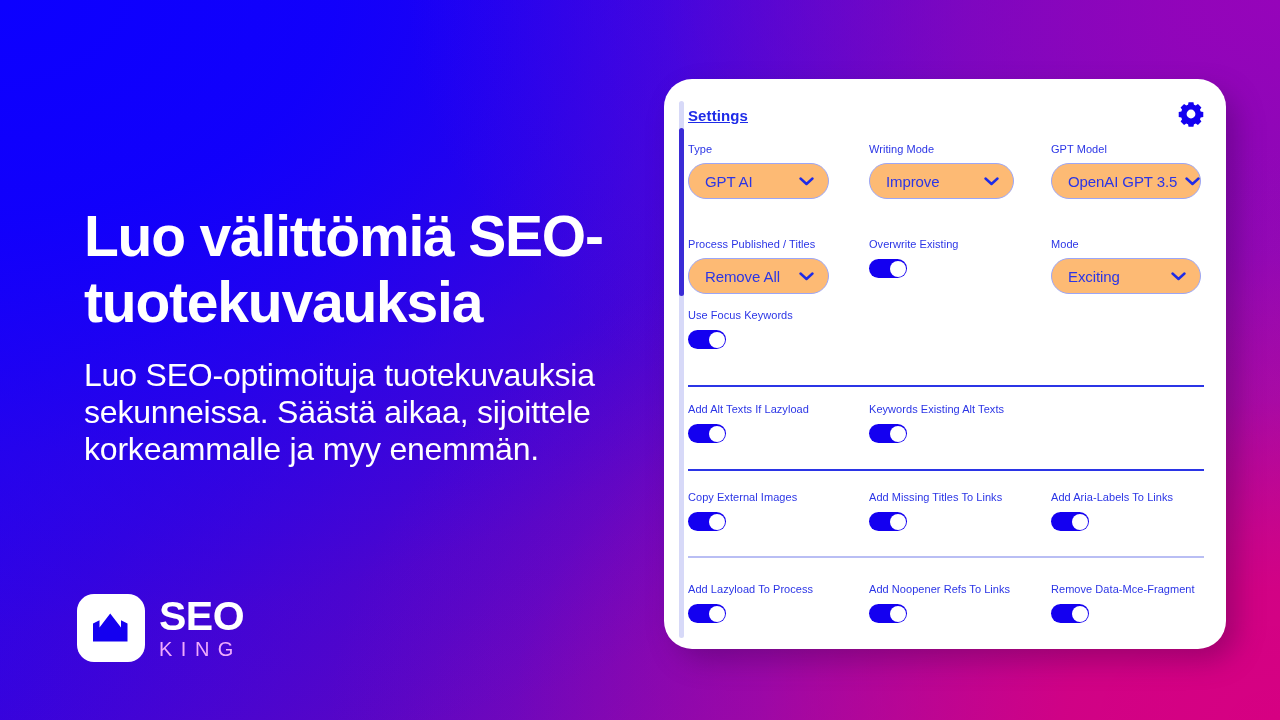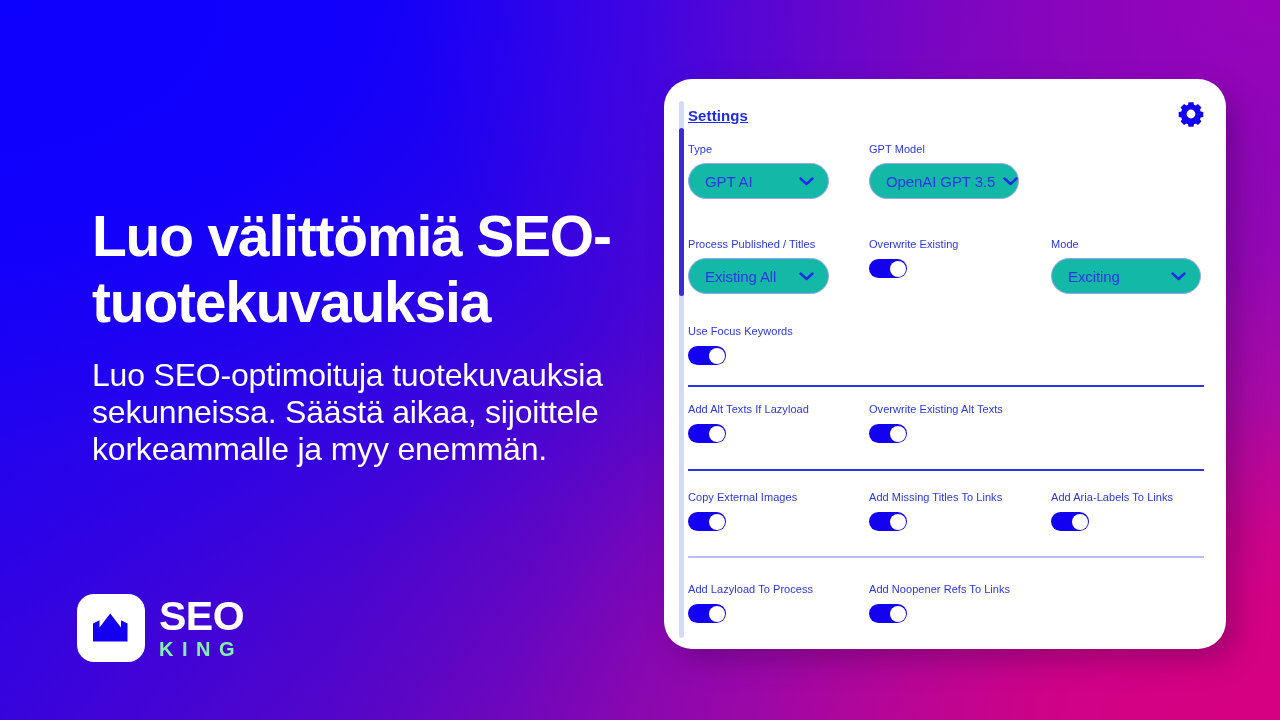--- a/index.html
+++ b/index.html
@@ -23,21 +23,21 @@
     background:
       radial-gradient(120% 130% at 100% 100%, rgba(214,0,130,1) 0%, rgba(214,0,130,0.85) 14%, rgba(180,8,160,0.45) 34%, rgba(150,10,190,0.12) 50%, rgba(150,10,190,0) 62%),
       radial-gradient(110% 120% at 100% 0%, rgba(150,4,186,1) 0%, rgba(140,6,190,0.7) 22%, rgba(120,10,210,0.25) 44%, rgba(100,10,220,0) 62%),
       radial-gradient(130% 150% at 0% 0%, rgba(12,0,255,1) 0%, rgba(16,0,252,0.95) 20%, rgba(32,4,240,0.5) 42%, rgba(50,6,225,0.15) 58%, rgba(60,8,215,0) 72%),
       linear-gradient(125deg, #1400FF 0%, #3703DD 28%, #5A06C4 50%, #8C08AA 72%, #C50F8F 100%);
   }
 
   
   #left-col {
     position: absolute;
-    left: 92px;
+    left: 84px;
     top: 0;
     width: 600px;
     height: 720px;
   }
 
   #headline {
     position: absolute;
     top: 203px;
     left: 0;
     width: 600px;
@@ -85,23 +85,23 @@
     justify-content: center;
   }
   #logo-seo {
     color: #FFFFFF;
     font-size: 41px;
     font-weight: bold;
     line-height: 40px;
     letter-spacing: -0.5px;
   }
   #logo-king {
-    color: #86efac;
+    color: #f0abfc;
     font-size: 20px;
-    font-weight: 700;
+    font-weight: 400;
     line-height: 24px;
     letter-spacing: 8.5px;
     margin-top: 1px;
   }
 
   
   #card-shadow {
     position: absolute;
     left: 676px;
     top: 92px;
@@ -189,21 +189,21 @@
   .select {
     margin-top: 8px;
     height: 36px;
     border: 1.6px solid #9BA6F7;
     border-radius: 18px;
     display: flex;
     align-items: center;
     justify-content: space-between;
     padding: 0 14px 0 16px;
     cursor: pointer;
-    background: #14b8a6;
+    background: #fdba74;
   }
   .select.w141 { width: 141px; }
   .select.w145 { width: 145px; }
   .select.w150 { width: 150px; }
   .select-val {
     font-size: 15px;
     color: #2B35E6;
     letter-spacing: -0.1px;
     white-space: nowrap;
   }
@@ -278,72 +278,81 @@
 <div class="row" style="top:143px">
   <div class="cell">
     <div class="fld-label">Type</div>
     <div class="select w141">
       <span class="select-val">GPT AI</span>
       <svg class="chev" width="15" height="9" viewBox="0 0 15 9" aria-hidden="true">
           <path d="M1.5 1.5 L7.5 7 L13.5 1.5" stroke="#1E2BE8" stroke-width="2.4" fill="none" stroke-linecap="round" stroke-linejoin="round"></path>
         </svg>
     </div>
   </div>
+  <div class="cell c2">
+    <div class="fld-label">Writing Mode</div>
+    <div class="select w145">
+      <span class="select-val">Improve</span>
+      <svg class="chev" width="15" height="9" viewBox="0 0 15 9" aria-hidden="true">
+          <path d="M1.5 1.5 L7.5 7 L13.5 1.5" stroke="#1E2BE8" stroke-width="2.4" fill="none" stroke-linecap="round" stroke-linejoin="round"></path>
+        </svg>
+    </div>
+  </div>
   <div class="cell c3">
     <div class="fld-label">GPT Model</div>
     <div class="select w150">
       <span class="select-val">OpenAI GPT 3.5</span>
       <svg class="chev" width="15" height="9" viewBox="0 0 15 9" aria-hidden="true">
           <path d="M1.5 1.5 L7.5 7 L13.5 1.5" stroke="#1E2BE8" stroke-width="2.4" fill="none" stroke-linecap="round" stroke-linejoin="round"></path>
         </svg>
     </div>
   </div>
 </div>
 
 <div class="row" style="top:238px">
   <div class="cell">
     <div class="fld-label">Process Published / Titles</div>
     <div class="select w141">
-      <span class="select-val">Existing All</span>
+      <span class="select-val">Remove All</span>
       <svg class="chev" width="15" height="9" viewBox="0 0 15 9" aria-hidden="true">
           <path d="M1.5 1.5 L7.5 7 L13.5 1.5" stroke="#1E2BE8" stroke-width="2.4" fill="none" stroke-linecap="round" stroke-linejoin="round"></path>
         </svg>
     </div>
   </div>
   <div class="cell c2">
     <div class="fld-label">Overwrite Existing</div>
     <div class="toggle"></div>
   </div>
   <div class="cell c3">
     <div class="fld-label">Mode</div>
     <div class="select w150">
       <span class="select-val">Exciting</span>
       <svg class="chev" width="15" height="9" viewBox="0 0 15 9" aria-hidden="true">
           <path d="M1.5 1.5 L7.5 7 L13.5 1.5" stroke="#1E2BE8" stroke-width="2.4" fill="none" stroke-linecap="round" stroke-linejoin="round"></path>
         </svg>
     </div>
   </div>
 </div>
 
-<div class="row" style="top:325px">
+<div class="row" style="top:309px">
   <div class="cell">
     <div class="fld-label">Use Focus Keywords</div>
     <div class="toggle"></div>
   </div>
 </div>
 
 <div class="divider" style="top:385px"></div>
 
 <div class="row" style="top:403px">
   <div class="cell">
     <div class="fld-label">Add Alt Texts If Lazyload</div>
     <div class="toggle"></div>
   </div>
   <div class="cell c3">
-    <div class="fld-label">Overwrite Existing Alt Texts</div>
+    <div class="fld-label">Keywords Existing Alt Texts</div>
     <div class="toggle"></div>
   </div>
 </div>
 
 <div class="divider" style="top:469px"></div>
 
 <div class="row" style="top:491px">
   <div class="cell">
     <div class="fld-label">Copy External Images</div>
     <div class="toggle"></div>
@@ -362,13 +371,17 @@
 
 <div class="row" style="top:583px">
   <div class="cell">
     <div class="fld-label">Add Lazyload To Process</div>
     <div class="toggle"></div>
   </div>
   <div class="cell c2">
     <div class="fld-label">Add Noopener Refs To Links</div>
     <div class="toggle"></div>
   </div>
+  <div class="cell c3">
+    <div class="fld-label">Remove Data-Mce-Fragment</div>
+    <div class="toggle"></div>
+  </div>
 </div>
 
 </body></html>

